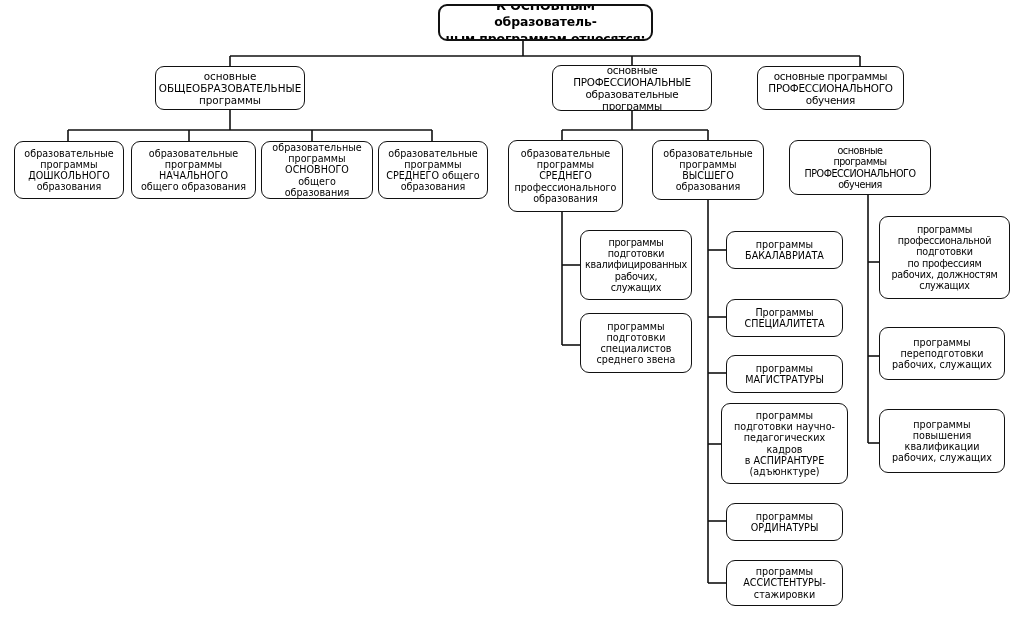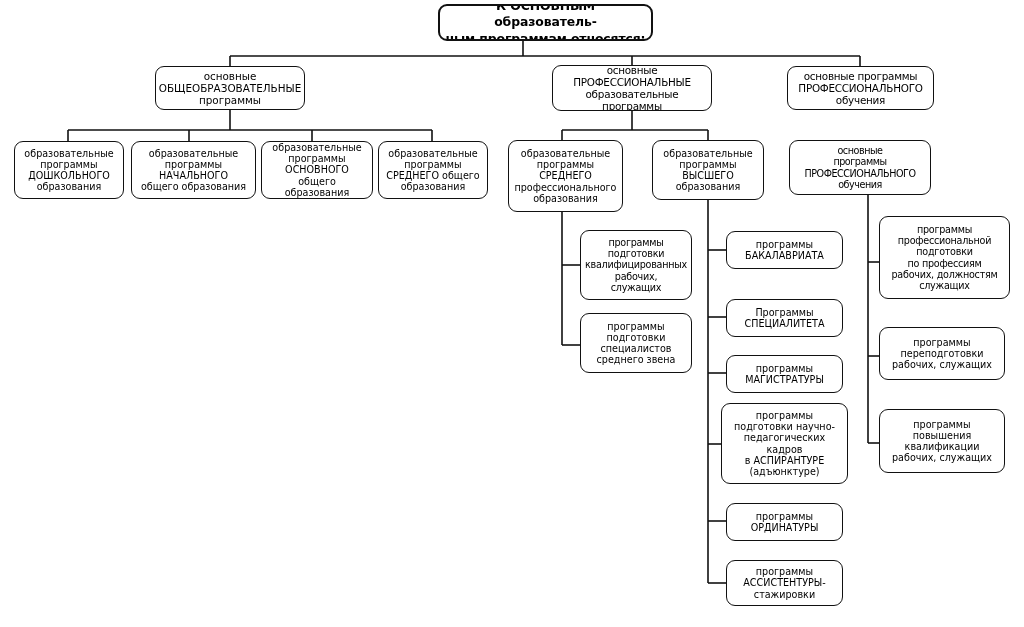--- a/index.html
+++ b/index.html
@@ -98,21 +98,21 @@
 ным программам относятся:</div>
 
   <div class="node lvl2" style="left:155px; top:66px; width:150px; height:44px;">основные
 ОБЩЕОБРАЗОВАТЕЛЬНЫЕ
 программы</div>
 
   <div class="node lvl2 tight" style="left:552px; top:65px; width:160px; height:46px;">основные
 ПРОФЕССИОНАЛЬНЫЕ
 образовательные программы</div>
 
-  <div class="node lvl2 tight" style="left:787px; top:66px; width:147px; height:44px;">основные программы
+  <div class="node lvl2 tight" style="left:757px; top:66px; width:147px; height:44px;">основные программы
 ПРОФЕССИОНАЛЬНОГО
 обучения</div>
 
   <div class="node lvl3" style="left:14px; top:141px; width:110px; height:58px;">образовательные
 программы
 ДОШКОЛЬНОГО
 образования</div>
 
   <div class="node lvl3" style="left:131px; top:141px; width:125px; height:58px;">образовательные
 программы

